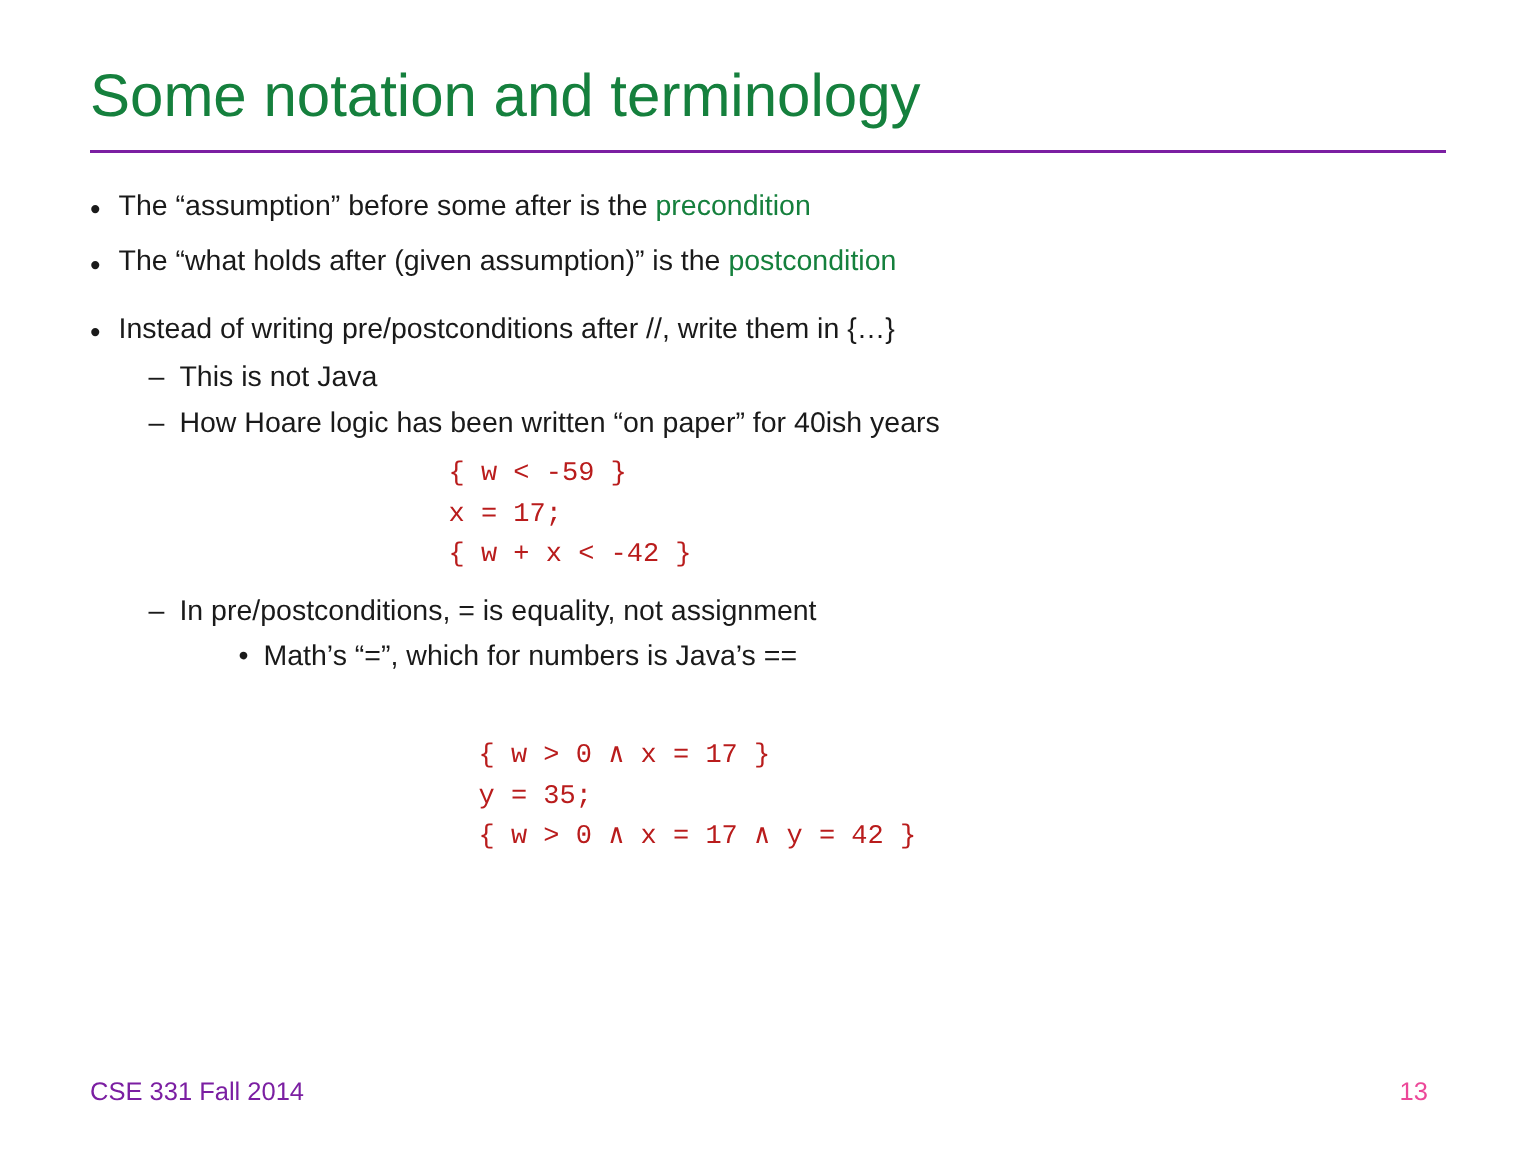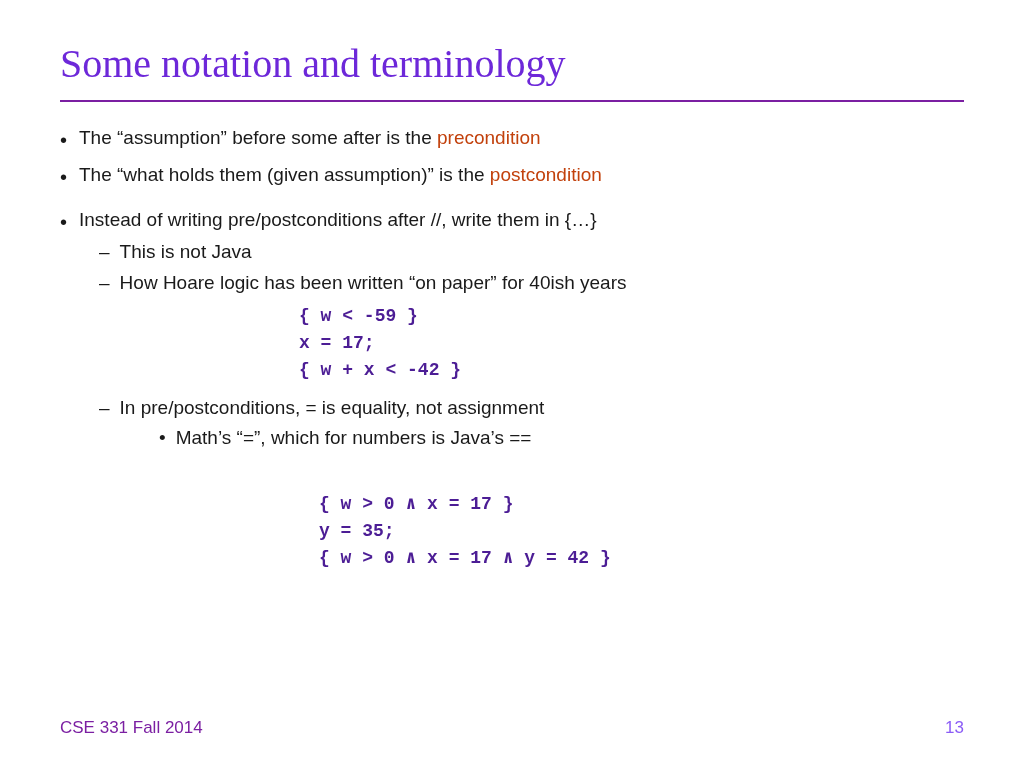--- a/index.html
+++ b/index.html
@@ -21,25 +21,24 @@
     .slide {
       width: 1024px;
       height: 768px;
       padding: 40px 60px 30px 60px;
       display: flex;
       flex-direction: column;
     }
 
     .title {
       font-size: 40px;
-      color: #6d28d9;
+      color: #15803d;
       font-weight: normal;
       margin-bottom: 12px;
       line-height: 1.2;
-      font-family: Liberation Serif, serif;
     }
 
     .divider {
       border: none;
       border-top: 2px solid #7b1fa2;
       margin-bottom: 22px;
     }
 
     .content {
       flex: 1;
@@ -62,21 +61,21 @@
     }
 
     .bullet-list > li .bullet-dot {
       margin-right: 12px;
       margin-top: 2px;
       font-size: 20px;
       flex-shrink: 0;
     }
 
     .highlight {
-      color: #c2410c;
+      color: #15803d;
       margin-top: 12px;
     }
 
     .sub-list {
       list-style: none;
       padding: 0;
       margin-top: 4px;
       margin-left: 20px;
     }
 
@@ -89,22 +88,22 @@
     }
 
     .dash {
       margin-right: 10px;
       flex-shrink: 0;
     }
 
     .code-block {
       font-family: 'Courier New', 'Courier', monospace;
       font-size: 18px;
-      font-weight: bold;
-      color: #4c1d95;
+      font-weight: normal;
+      color: #b91c1c;
       margin: 6px 0 6px 200px;
       line-height: 1.5;
     }
 
     .sub-sub-list {
       list-style: none;
       padding: 0;
       margin-left: 60px;
       margin-top: 3px;
     }
@@ -130,23 +129,23 @@
       position: relative;
     }
 
     .footer-text {
       color: #7b1fa2;
       font-size: 17px;
     }
 
     .page-number {
       position: absolute;
-      right: 0;
+      right: 12px;
       font-size: 17px;
-      color: #8b5cf6;
+      color: #ec4899;
     }
   </style>
 </head>
 <body>
 
 <div class="slide">
   <h1 class="title">Some notation and terminology</h1>
   <hr class="divider">
 
   <div class="content">
@@ -155,21 +154,21 @@
       <li>
         <span class="bullet-dot">•</span>
         <span>
           <span>The “assumption” before some after is the </span><span class="highlight">precondition</span>
         </span>
       </li>
 
       <li style="margin-bottom: 14px;">
         <span class="bullet-dot">•</span>
         <span>
-          <span>The “what holds them (given assumption)” is the </span><span class="highlight">postcondition</span>
+          <span>The “what holds after (given assumption)” is the </span><span class="highlight">postcondition</span>
         </span>
       </li>
 
       <li>
         <span class="bullet-dot">•</span>
         <div>
           <span>Instead of writing pre/postconditions after //, write them in {…}</span>
 
           <ul class="sub-list">
 

